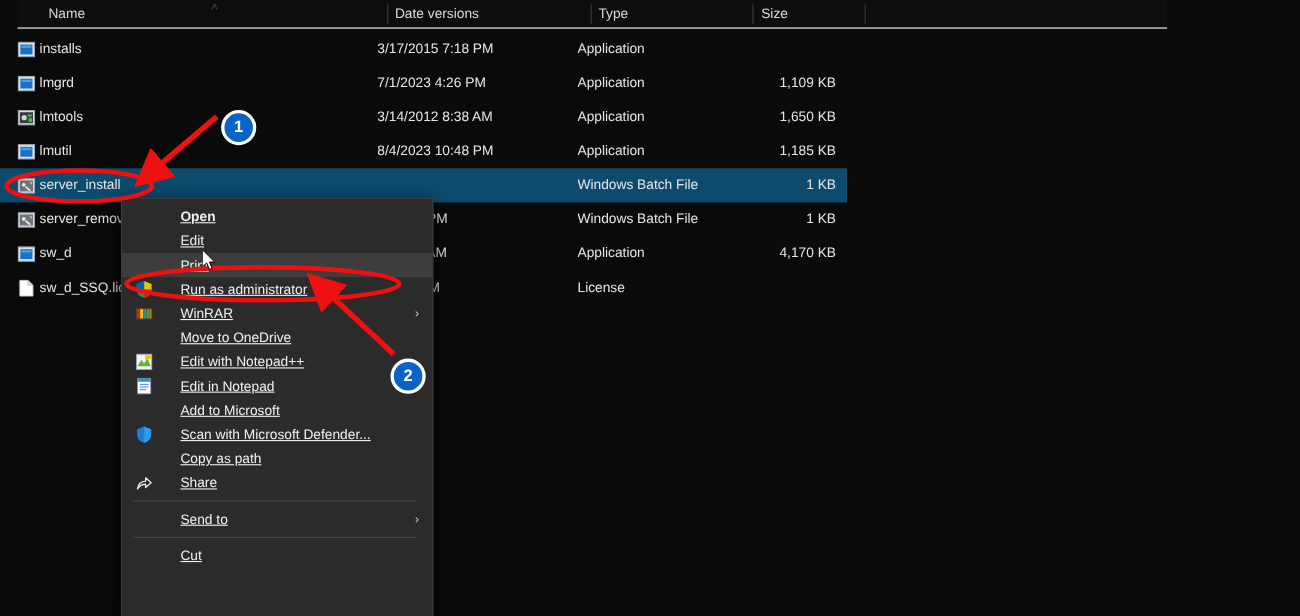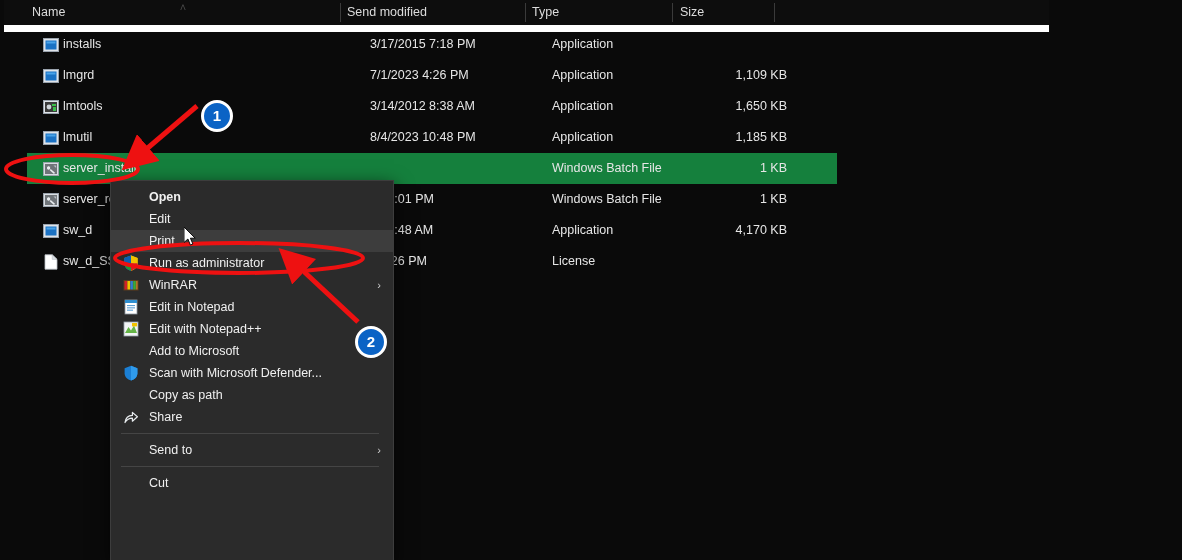--- a/index.html
+++ b/index.html
@@ -17,25 +17,25 @@
   #root {
     position: relative;
     width: 1182px;
     height: 560px;
     background: #0a0a0a;
   }
 
   
   .col-header {
     position: absolute;
-    left: 4px; top: 0;
+    left: 16px; top: 0;
     width: 1045px;
     height: 25px;
     background: #0d0d0d;
-    border-bottom: 7px solid #ffffff;
+    border-bottom: 1px solid #ffffff;
   }
   .col-cell {
     position: absolute;
     top: 0;
     height: 25px;
     line-height: 25px;
     color: #dcdcdc;
     font-size: 12.5px;
     white-space: nowrap;
   }
@@ -57,25 +57,23 @@
     line-height: 10px;
     text-align: center;
   }
 
   
   .row {
     position: absolute;
     left: 0;
     width: 770px;
     height: 31px;
-    margin-left: 27px;
   }
   .row.selected {
-    background: #15803d;
-    padding-left: 40px;
+    background: #0c4a6e;
   }
   .cell {
     position: absolute;
     top: 0;
     height: 31px;
     line-height: 31px;
     font-size: 12.5px;
     color: #e6e6e6;
     white-space: nowrap;
     overflow: hidden;
@@ -106,22 +104,23 @@
     border-bottom: none;
     box-shadow: 0 6px 18px rgba(0,0,0,0.75);
     overflow: hidden;
   }
   .ctx-item {
     position: relative;
     height: 22px;
     line-height: 22px;
     color: #f0f0f0;
     font-size: 12.5px;
-    padding-left: 38px;
+    padding-left: 53px;
     white-space: nowrap;
+    text-decoration: underline;
   }
   .ctx-item.bold { font-weight: bold; }
   .ctx-item.hover { background: #3d3d3d; }
   .ctx-item .mi {
     position: absolute;
     left: 12px; top: 3px;
     width: 16px; height: 16px;
   }
   .ctx-item .chev {
     position: absolute;
@@ -164,21 +163,21 @@
     width: 14px; height: 20px;
   }
 </style>
 </head>
 <body>
 
 <div id="root">
 
   <div class="col-header">
     <div class="col-cell" style="left:28px">Name</div>
-    <div class="col-cell" style="left:343px">Send modified</div>
+    <div class="col-cell" style="left:343px">Date versions</div>
     <div class="col-cell" style="left:528px">Type</div>
     <div class="col-cell" style="left:676px">Size</div>
 
     <div class="sort-chevron">˄</div>
 
     <div class="col-div" style="left:336px"></div>
     <div class="col-div" style="left:521px"></div>
     <div class="col-div" style="left:668px"></div>
     <div class="col-div" style="left:770px"></div>
   </div>
@@ -310,32 +309,33 @@
               <path d="M1.4 8.2 H8 V15.5 C4.4 14.7 1.4 12 1.4 8.2z" fill="#1c9b33"></path>
             </svg></span><span>Run as administrator</span></div>
         <div class="ctx-item"><span class="mi"><svg width="16" height="16" viewBox="0 0 16 16">
               <rect x="0.5" y="3" width="15" height="10.5" fill="#5f3c1d"></rect>
               <rect x="1.5" y="4" width="2.6" height="8.5" fill="#d22027"></rect>
               <rect x="4.4" y="4" width="2.6" height="8.5" fill="#f2c200"></rect>
               <rect x="7.3" y="4" width="2.6" height="8.5" fill="#2f7fd0"></rect>
               <rect x="10.2" y="4" width="2.6" height="8.5" fill="#3aa93a"></rect>
               <rect x="13.1" y="4" width="1.5" height="8.5" fill="#c07a2a"></rect>
             </svg></span><span>WinRAR</span><span class="chev">›</span></div>
+        <div class="ctx-item"><span>Move to OneDrive</span></div>
+        <div class="ctx-item"><span class="mi"><svg width="16" height="16" viewBox="0 0 16 16">
+              <rect x="1" y="1" width="14" height="14" fill="#f2f4f6" stroke="#9aa3ad" stroke-width="0.8"></rect>
+              <path d="M2 12 L5.5 6 L8 9.5 L11 4.5 L14 12z" fill="#64b446"></path>
+              <rect x="9" y="2" width="5" height="3.4" fill="#f2c200"></rect>
+            </svg></span><span>Edit with Notepad++</span></div>
         <div class="ctx-item"><span class="mi"><svg width="16" height="16" viewBox="0 0 16 16">
               <rect x="2" y="1" width="12" height="14" fill="#ffffff" stroke="#8f99a3" stroke-width="0.8"></rect>
               <rect x="2" y="1" width="12" height="3" fill="#2f8fd0"></rect>
               <rect x="4" y="6" width="8" height="1.1" fill="#5a9fd4"></rect>
               <rect x="4" y="8.3" width="8" height="1.1" fill="#5a9fd4"></rect>
               <rect x="4" y="10.6" width="6" height="1.1" fill="#5a9fd4"></rect>
             </svg></span><span>Edit in Notepad</span></div>
-        <div class="ctx-item"><span class="mi"><svg width="16" height="16" viewBox="0 0 16 16">
-              <rect x="1" y="1" width="14" height="14" fill="#f2f4f6" stroke="#9aa3ad" stroke-width="0.8"></rect>
-              <path d="M2 12 L5.5 6 L8 9.5 L11 4.5 L14 12z" fill="#64b446"></path>
-              <rect x="9" y="2" width="5" height="3.4" fill="#f2c200"></rect>
-            </svg></span><span>Edit with Notepad++</span></div>
         <div class="ctx-item"><span>Add to Microsoft</span></div>
         <div class="ctx-item"><span class="mi"><svg width="16" height="16" viewBox="0 0 16 16">
               <path d="M8 0.8 L14.4 3.2 V8.2 C14.4 11.9 11.5 14.6 8 15.4 C4.5 14.6 1.6 11.9 1.6 8.2 V3.2z" fill="#1b7fd4"></path>
               <path d="M8 0.8 L14.4 3.2 V8.2 C14.4 11.9 11.5 14.6 8 15.4z" fill="#2f9bec"></path>
             </svg></span><span>Scan with Microsoft Defender...</span></div>
         <div class="ctx-item"><span>Copy as path</span></div>
         <div class="ctx-item"><span class="mi"><svg width="16" height="16" viewBox="0 0 16 16">
               <path d="M2 13.5 C2.6 8.6 5.6 6.6 9.4 6.4 V3.4 L14.4 7.8 L9.4 12.2 V9.2 C6.2 9.2 3.8 10.6 2 13.5z" fill="none" stroke="#e8ecef" stroke-width="1.2" stroke-linejoin="round"></path>
             </svg></span><span>Share</span></div>
         <div class="ctx-sep"></div>

